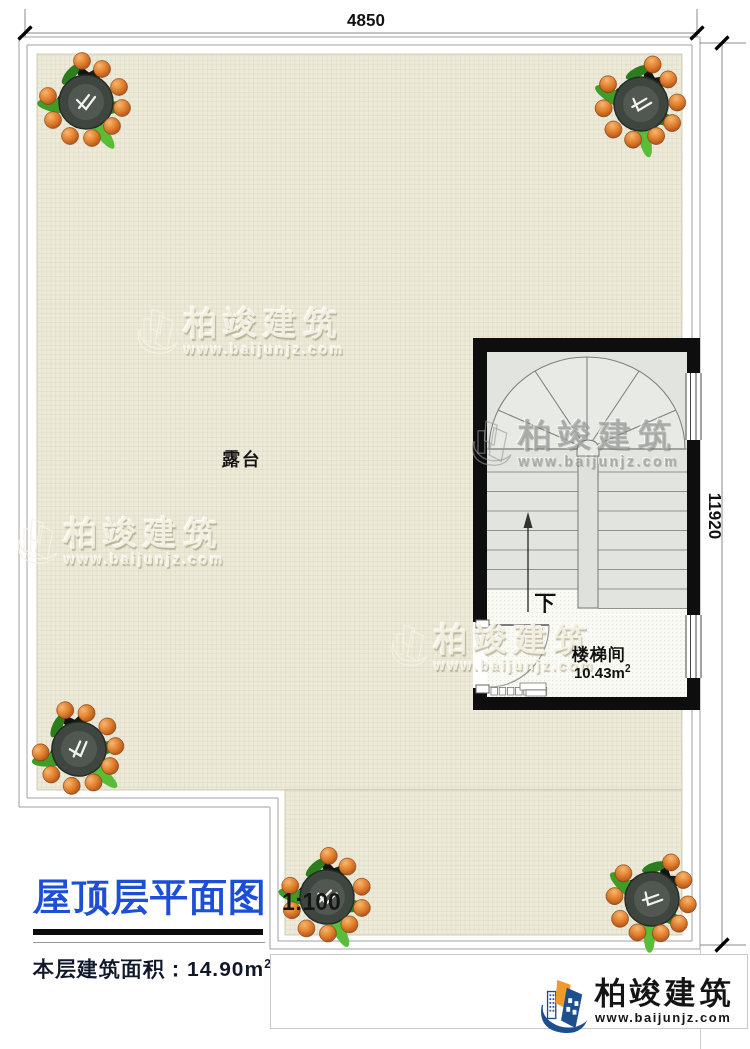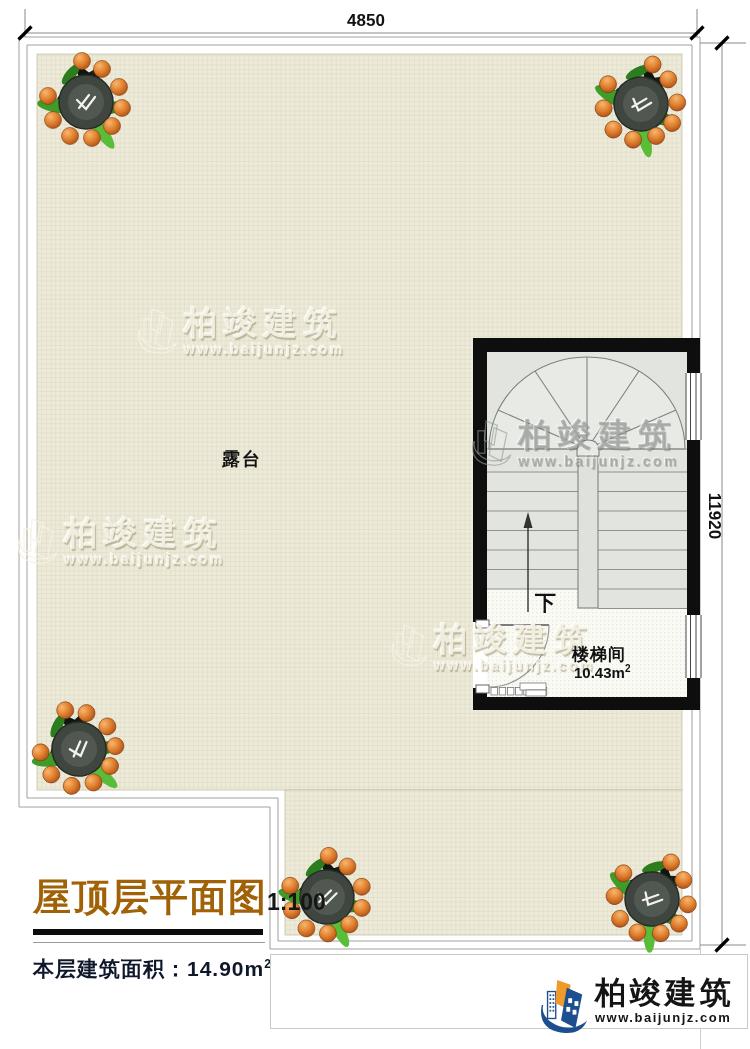--- a/index.html
+++ b/index.html
@@ -16,22 +16,22 @@
   .wm .wm-texts{display:flex;flex-direction:column;}
   .wm .wm-name{font-size:33px;font-weight:900;letter-spacing:7px;line-height:1.05;white-space:nowrap;}
   .wm .wm-url{font-size:14px;font-weight:bold;letter-spacing:2.5px;white-space:nowrap;}
   .wm-emboss{color:rgba(245,242,228,0.9);
      text-shadow:1px 1.5px 1px rgba(138,132,94,0.5), -1px -1px 1px rgba(255,255,255,0.95);}
   .wm-gray{color:rgba(150,154,150,0.6);
      text-shadow:1px 1px 0 rgba(80,85,82,0.3), -1px -1px 0 rgba(255,255,255,0.65);}
   
   #title-block{left:33px;top:872px;width:300px;}
   #title-row{white-space:nowrap;}
-  #main-title{display:inline;font-size:38px;font-weight:bold;letter-spacing:1px;color:#a16207;}
-  #scale-note{display:inline;font-size:23px;font-weight:bold;margin-left:0;color:#161616;}
+  #main-title{display:inline;font-size:38px;font-weight:bold;letter-spacing:1px;color:#1d4ed8;}
+  #scale-note{display:inline;font-size:23px;font-weight:bold;margin-left:15px;color:#161616;}
   #title-bar{width:230px;height:6px;background:#0c0c0c;margin-top:6px;}
   #title-thin{width:232px;height:0;border-top:1px solid #9a9a9a;margin-top:7px;}
   .spec-line{font-size:21px;font-weight:bold;color:#0f172a;margin-top:12px;letter-spacing:1px;}
   .spec-line sup{font-size:12px;}
   
   #bottom-panel{left:270px;top:954px;width:476px;height:73px;background:#fff;border:1px solid #c9c9c9;}
   #frame-vline{left:700px;top:949px;width:0;height:100px;border-left:1px solid #cfcfcf;}
   #brand-logo{left:536px;top:976px;display:flex;align-items:flex-start;gap:7px;}
   #brand-texts{display:flex;flex-direction:column;}
   #brand-name{font-size:31px;font-weight:900;letter-spacing:4px;color:#141414;line-height:1.1;white-space:nowrap;}

